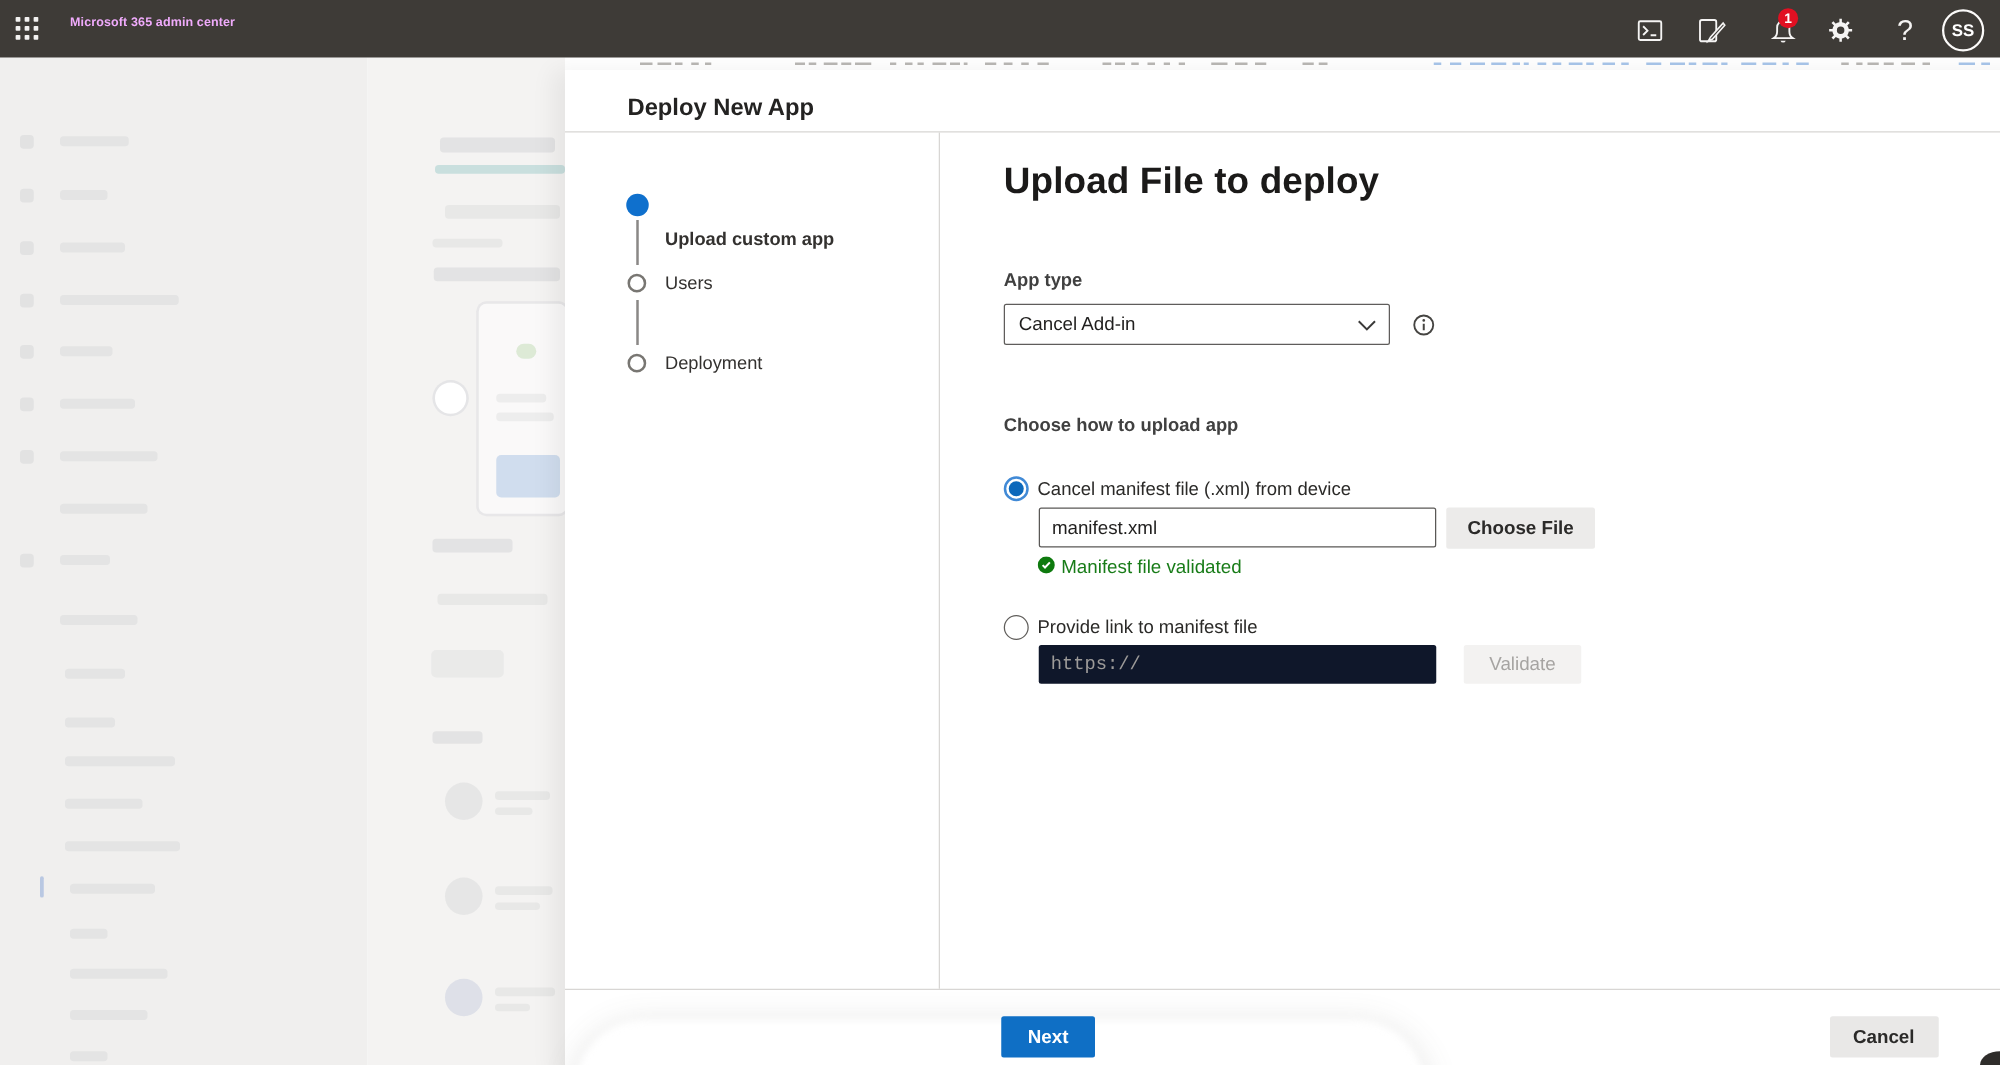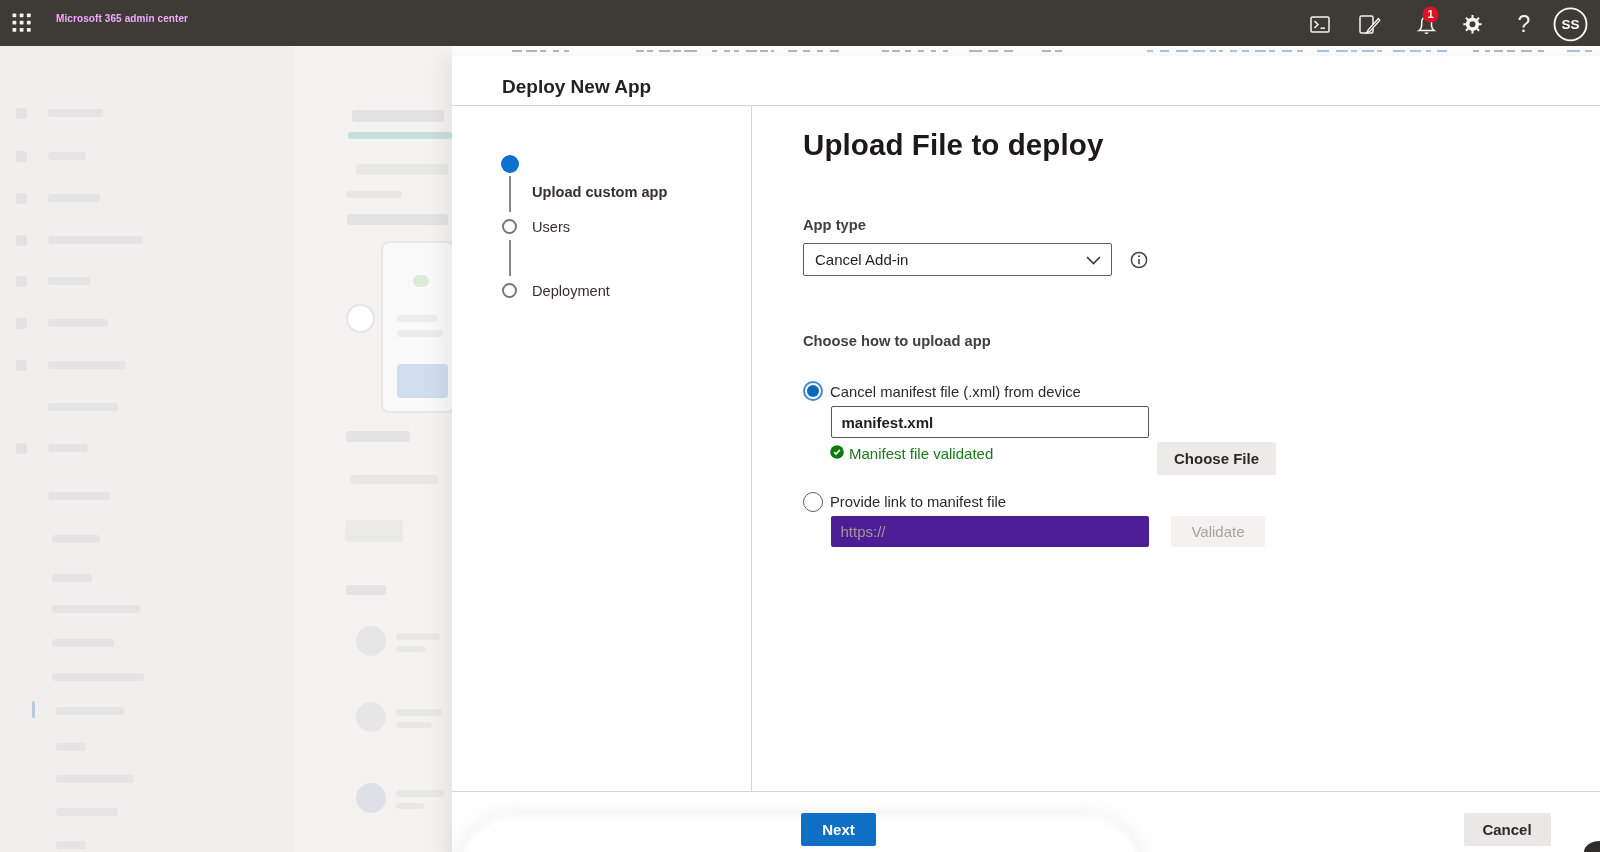--- a/index.html
+++ b/index.html
@@ -37,22 +37,22 @@
   .lbl { position:absolute; font-size:14.7px; font-weight:700; color:#404040; white-space:nowrap; }
   .body15 { position:absolute; font-size:14.8px; color:#2b2a28; white-space:nowrap; }
   #dropdown { position:absolute; left:351px; top:186.5px; width:309px; height:33px; border:1.5px solid #5f5d5b; border-radius:2px; background:#fff; }
   #dropdown span { position:absolute; left:11px; top:7px; font-size:15px; color:#201f1e; }
 
   .radio-on { position:absolute; width:20px; height:20px; border-radius:50%; border:2px solid #418ad6; background:#fff; }
   .radio-on i { position:absolute; left:2px; top:2px; width:12px; height:12px; border-radius:50%; background:#0c68bb; }
   .radio-off { position:absolute; width:20px; height:20px; border-radius:50%; border:1.5px solid #605e5b; background:#fff; }
 
   .tbox { position:absolute; width:318px; height:32px; border:1.5px solid #5a5856; border-radius:2px; background:#fff; }
-  .tbox span { position:absolute; left:10px; top:7px; font-size:15px; color:#201f1e;font-weight:bold; }
-  .tbox-dis { position:absolute; width:318px; height:31px; border-radius:2px; background:#4c1d95; }
+  .tbox span { position:absolute; left:10px; top:7px; font-size:15px; color:#201f1e; }
+  .tbox-dis { position:absolute; width:318px; height:31px; border-radius:2px; background:#0f172a;font-family:Liberation Mono, monospace; }
   .tbox-dis span { position:absolute; left:10px; top:7px; font-size:15px; color:#9d9b99; }
 
   .btn-gray { position:absolute; background:#ecebea; border-radius:2px; font-size:15px; font-weight:700; color:#2b2a29;
      display:flex; align-items:center; justify-content:center; }
   .btn-dis { position:absolute; background:#f3f2f1; border-radius:2px; font-size:15px; font-weight:400; color:#a6a4a2;
      display:flex; align-items:center; justify-content:center; }
   #greentxt { position:absolute; left:397px; top:389px; font-size:15px; color:#187c18; }
 
   
   #footblob { position:absolute; left:8px; top:760px; width:680px; height:160px; border-radius:55px; background:#fff;
@@ -159,21 +159,21 @@
 
     <div class="lbl" style="left:351px; top:277px;">Choose how to upload app</div>
 
     <div class="radio-on" style="left:350.5px; top:325px;">
         <i></i>
       </div>
     <div class="body15" style="left:378px; top:328px;">Cancel manifest file (.xml) from device</div>
     <div class="tbox" style="left:378.5px; top:350px;">
         <span>manifest.xml</span>
       </div>
-    <div class="btn-gray" style="left:705px; top:350px; width:119px; height:33px;margin-top:36px;">Choose File</div>
+    <div class="btn-gray" style="left:705px; top:350px; width:119px; height:33px;">Choose File</div>
     <svg style="position:absolute; left:378px; top:388.5px;" width="14" height="14" viewBox="0 0 14 14">
       <circle cx="7" cy="7" r="6.8" fill="#0e7a0e"></circle>
       <path d="M4.1 7.1 L6 9 L9.9 4.9" fill="none" stroke="#fff" stroke-width="1.6"></path>
     </svg>
     <div id="greentxt">Manifest file validated</div>
 
     <div class="radio-off" style="left:350.5px; top:435.5px;"></div>
     <div class="body15" style="left:378px; top:438px;">Provide link to manifest file</div>
     <div class="tbox-dis" style="left:378.5px; top:459.5px;">
         <span>https://</span>

